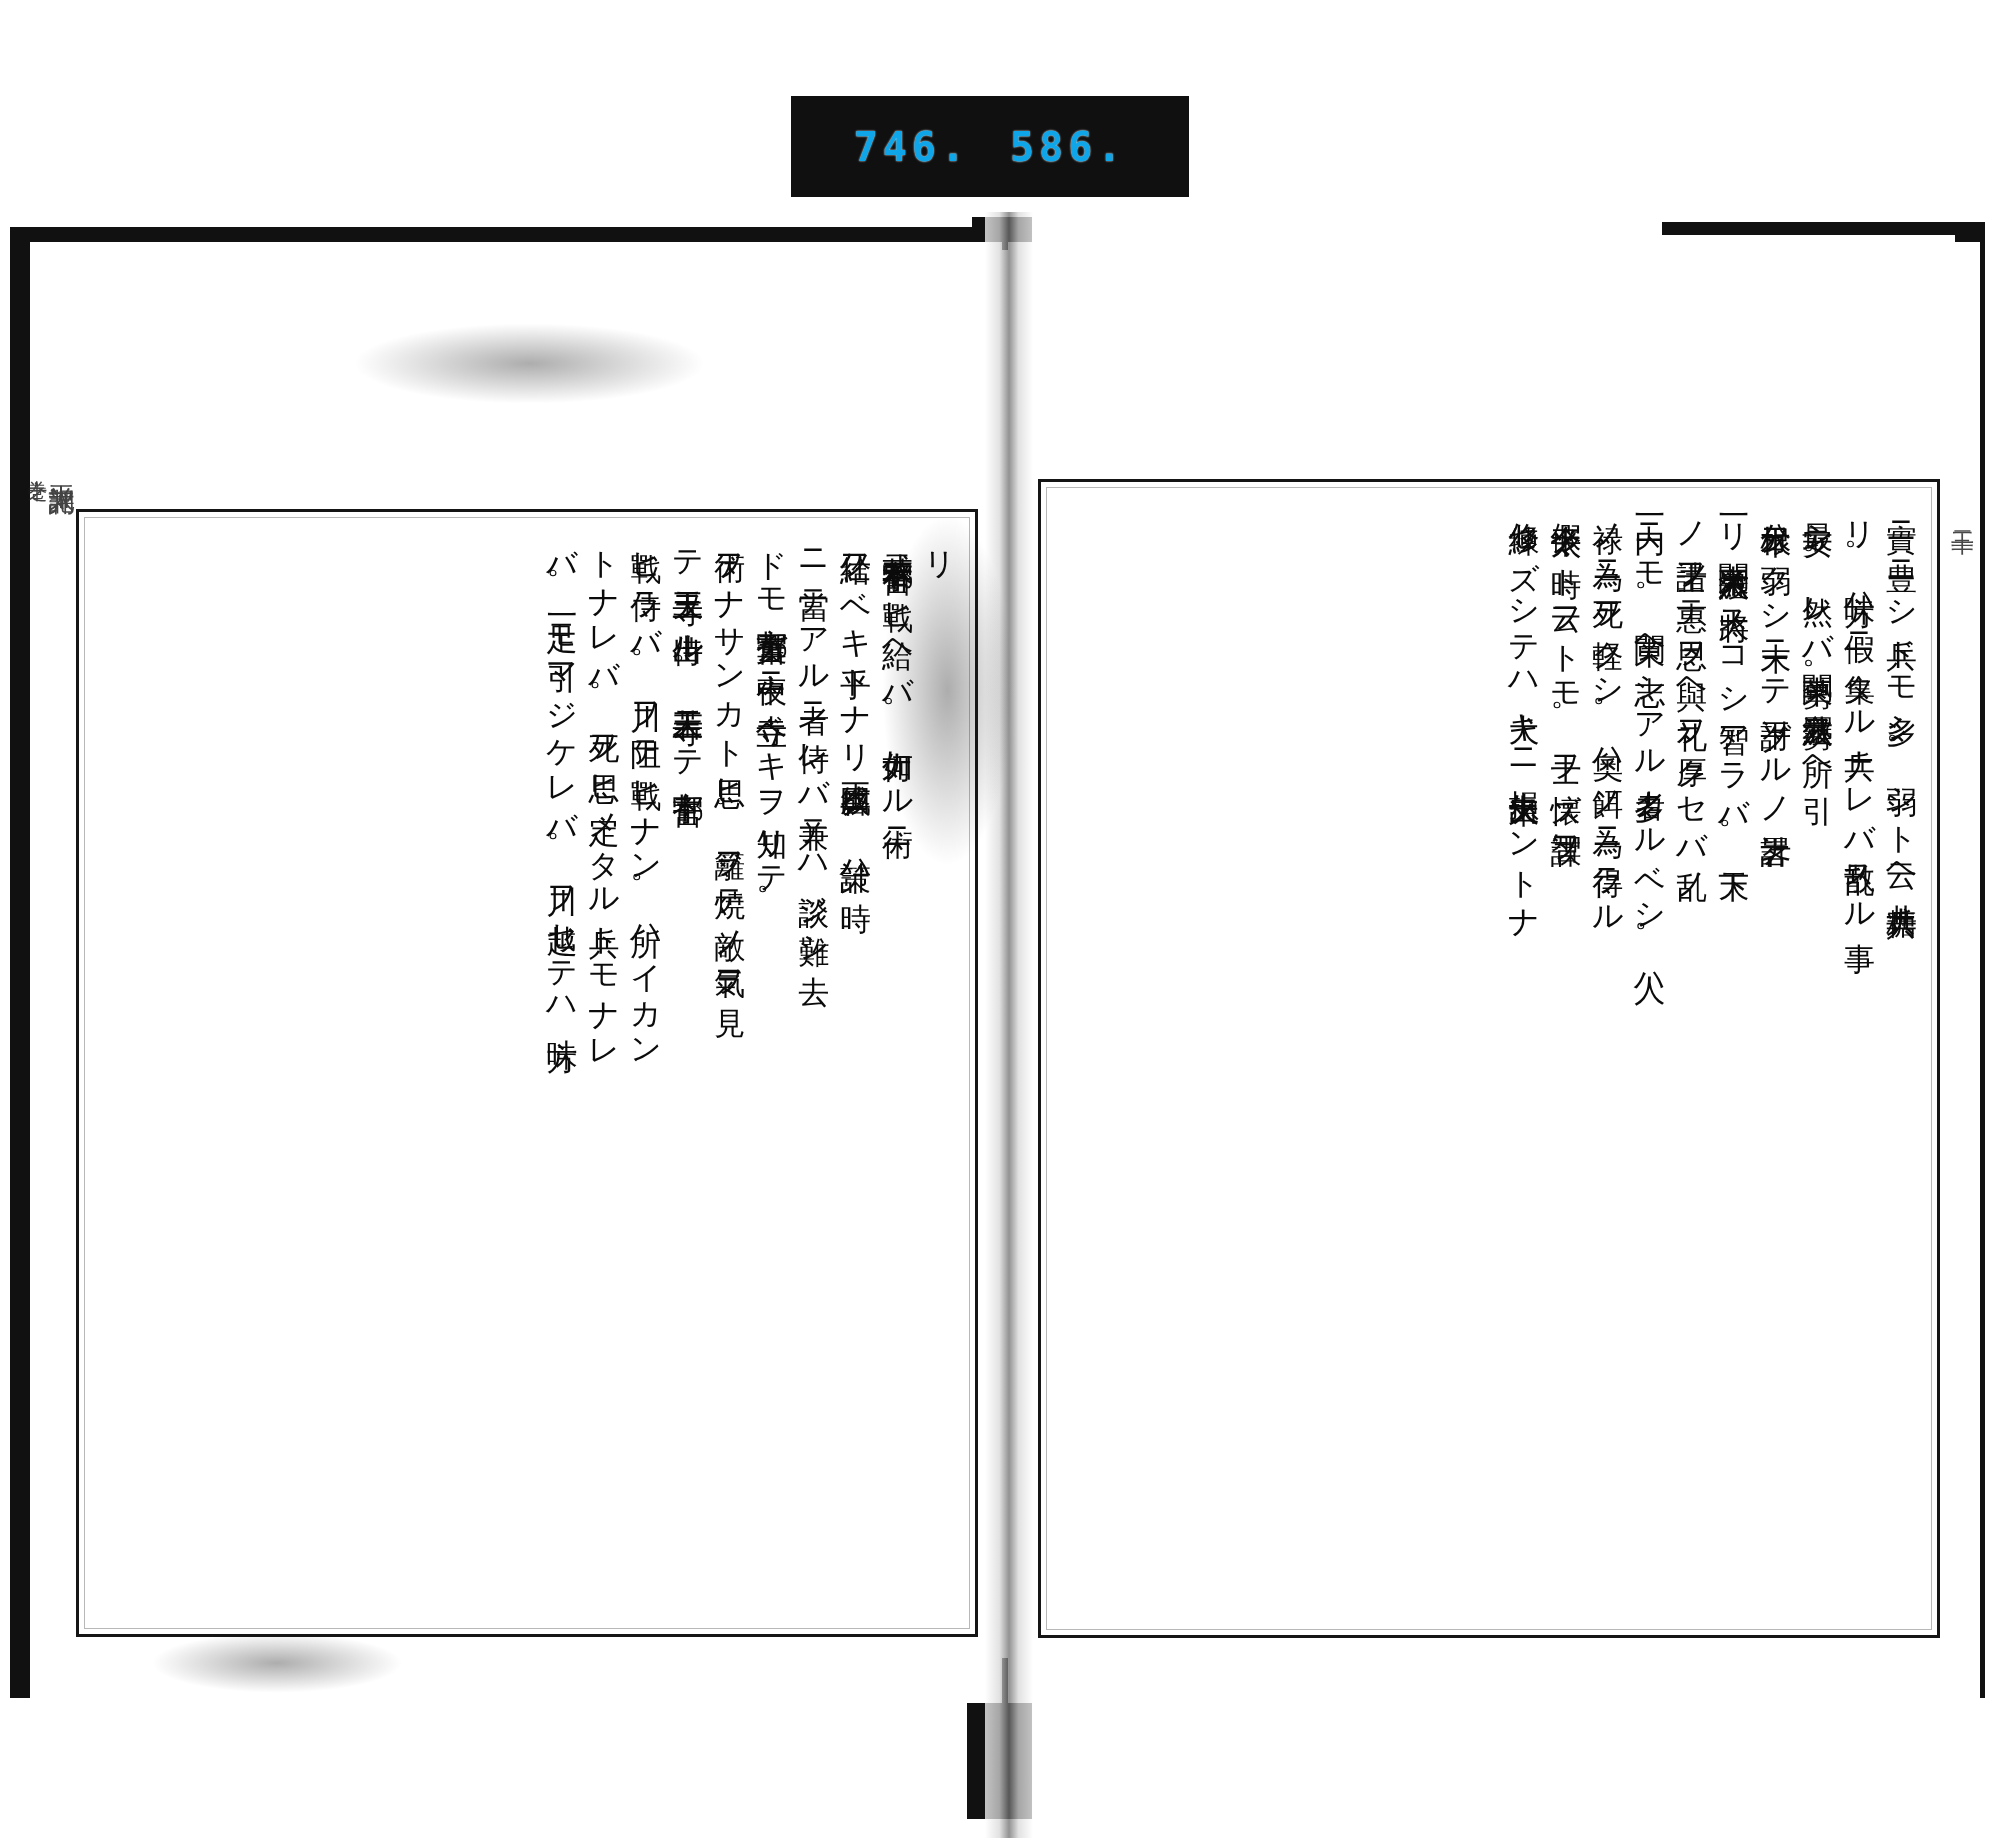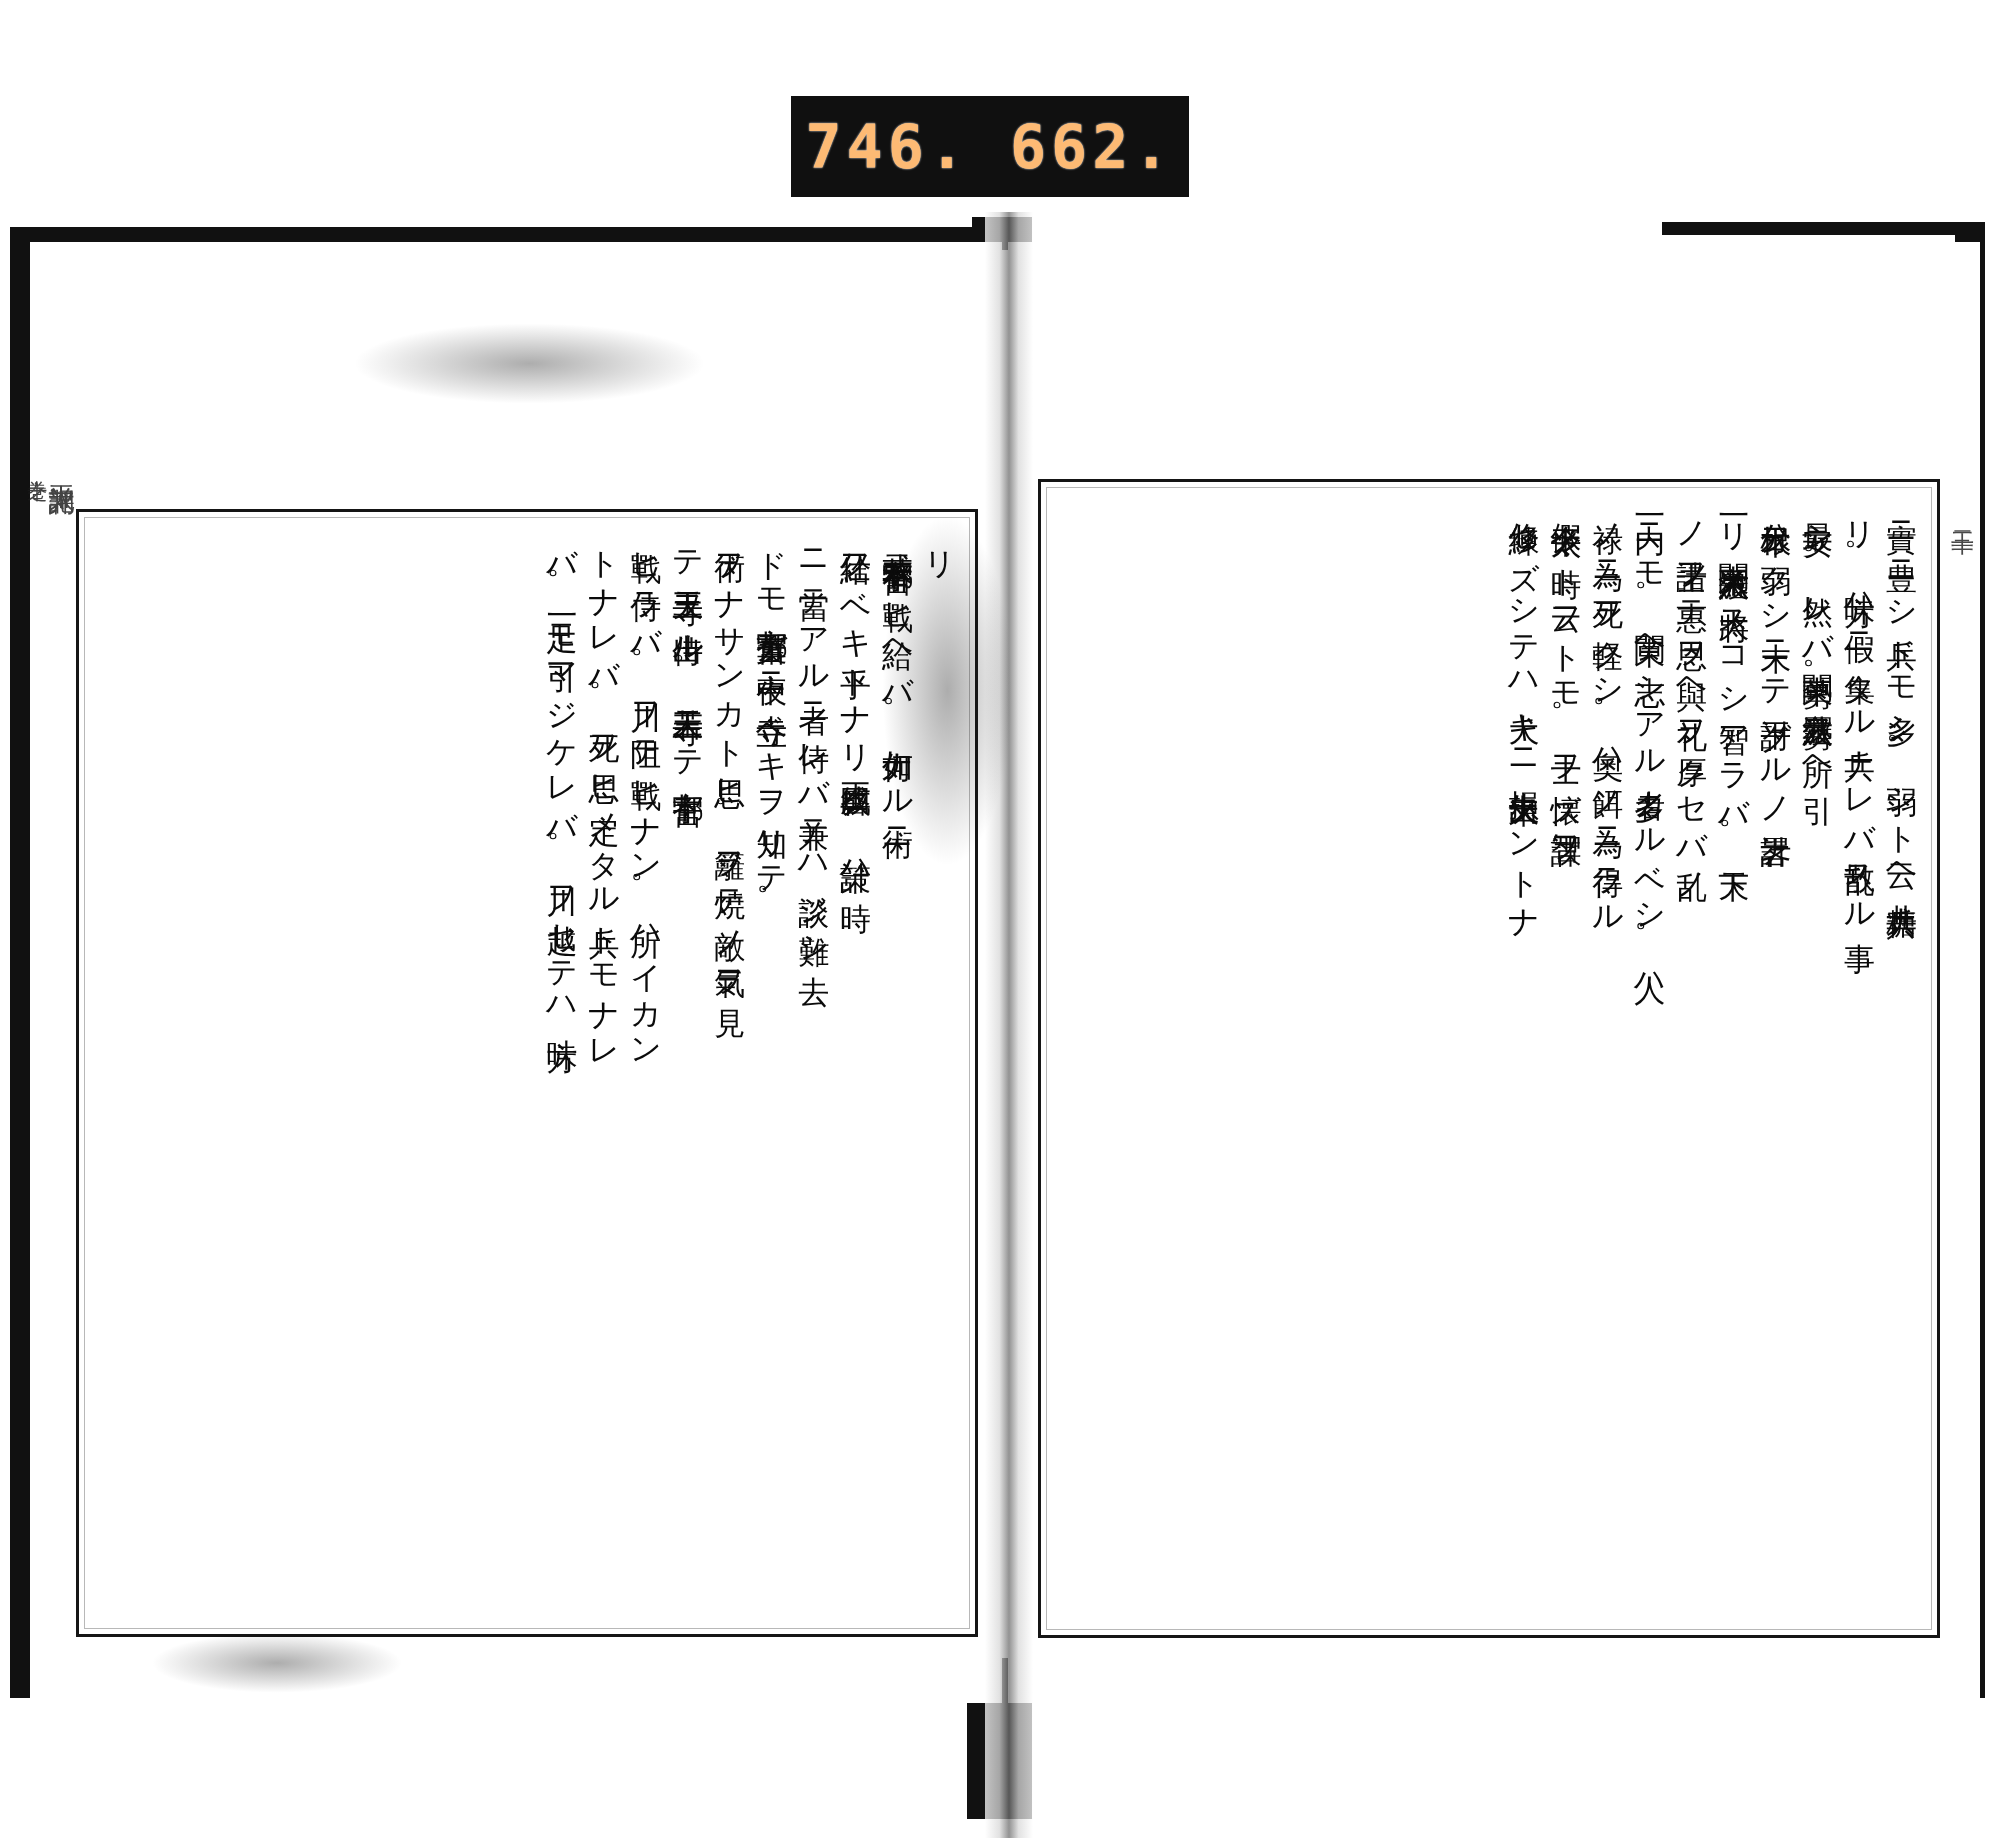--- a/index.html
+++ b/index.html
@@ -23,23 +23,23 @@
     width: 398px;
     height: 101px;
     background: #101010;
     display: flex;
     align-items: center;
     justify-content: center;
     gap: 40px;
   }
   #frame-label .digits {
     font-family: "DejaVu Sans Mono", monospace;
-    font-size: 60px;
+    font-size: 40px;
     letter-spacing: 5px;
-    color: #fdba74;
+    color: #0ea5e9;
     font-weight: 700;
     text-shadow: 0 0 2px #ffffff;
   }
 
   
   #scan {
     position: absolute;
     left: 0;
     top: 212px;
     width: 2015px;
@@ -186,21 +186,21 @@
     position: absolute;
     background: radial-gradient(ellipse at center, rgba(20,20,20,.35), rgba(20,20,20,0) 70%);
     pointer-events: none;
   }
 </style>
 </head>
 <body>
 
 <div id="frame-label">
   <span class="digits">746.</span>
-  <span class="digits">662.</span>
+  <span class="digits">586.</span>
 </div>
 
 <div id="scan">
 
   <div class="blotch" id="edge-top-left"></div>
   <div class="blotch" id="edge-top-right"></div>
   <div class="blotch" id="edge-left"></div>
   <div class="blotch" id="edge-right"></div>
   <div class="blotch" id="edge-bottom"></div>
   <div class="blotch" id="edge-bottom-r"></div>

